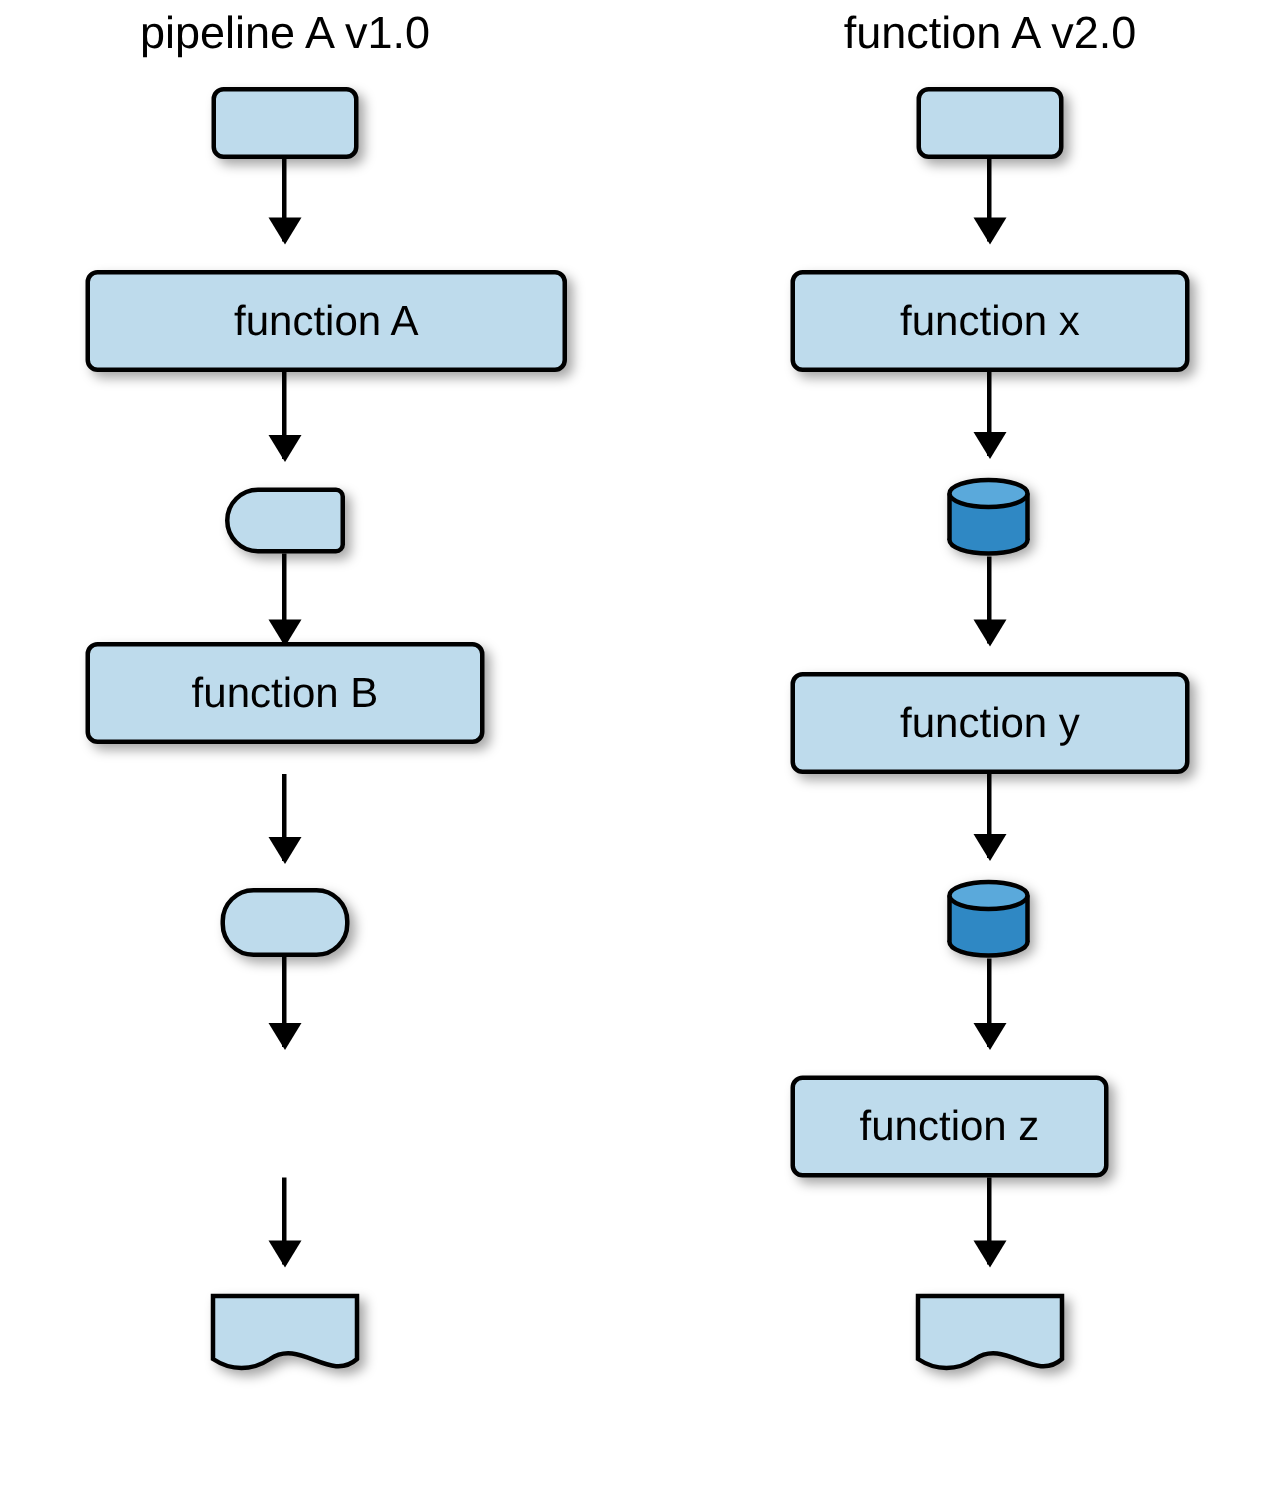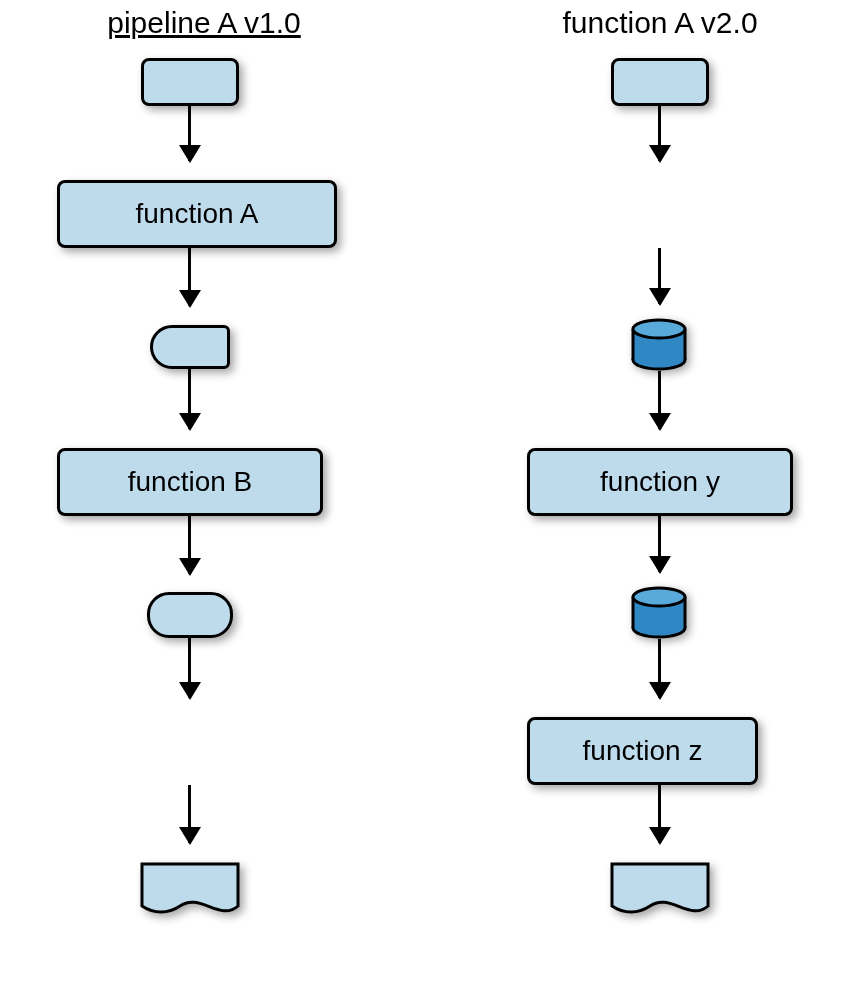--- a/index.html
+++ b/index.html
@@ -83,37 +83,37 @@
   .cylinder {
     position: absolute;
     filter: drop-shadow(3px 3px 4px rgba(0,0,0,0.35));
   }
 </style>
 </head>
 <body>
 
 <div class="canvas">
 
-  <div class="title" style="left:79px; top:6px;text-decoration:underline;">pipeline A v1.0</div>
+  <div class="title" style="left:65px; top:6px;">pipeline A v1.0</div>
 
   <div class="node-small" style="left:141px; top:58px; width:98px; height:48px;"></div>
 
   <div class="arrow" style="left:188px; top:106px; height:55px;"></div>
 
-  <div class="node-rect" style="left:57px; top:180px; width:280px; height:68px;">
+  <div class="node-rect" style="left:57px; top:180px; width:321px; height:68px;">
     <span>function A</span>
   </div>
 
   <div class="arrow" style="left:188px; top:248px; height:58px;"></div>
 
   <div class="node-pill-left" style="left:150px; top:325px; width:80px; height:44px;"></div>
 
   <div class="arrow" style="left:188px; top:369px; height:60px;"></div>
 
-  <div class="node-rect" style="left:57px; top:448px; width:266px; height:68px;">
+  <div class="node-rect" style="left:57px; top:428px; width:266px; height:68px;">
     <span>function B</span>
   </div>
 
   <div class="arrow" style="left:188px; top:516px; height:58px;"></div>
 
   <div class="node-pill" style="left:147px; top:592px; width:86px; height:46px;"></div>
 
   <div class="arrow" style="left:188px; top:638px; height:60px;"></div>
 
 
@@ -122,20 +122,23 @@
   <svg class="doc-svg" style="left:140px; top:862px;" width="100" height="58">
     <path d="M2 2 H98 V44 C80 60 60 30 40 44 C28 52 14 52 2 44 Z" fill="#bedbec" stroke="#000" stroke-width="3"></path>
   </svg>
 
   <div class="title" style="left:535px; top:6px;">function A v2.0</div>
 
   <div class="node-small" style="left:611px; top:58px; width:98px; height:48px;"></div>
 
   <div class="arrow" style="left:658px; top:106px; height:55px;"></div>
 
+  <div class="node-rect" style="left:527px; top:180px; width:266px; height:68px;">
+    <span>function x</span>
+  </div>
 
   <div class="arrow" style="left:658px; top:248px; height:56px;"></div>
 
   <svg class="cylinder" style="left:630px; top:318px;" width="58" height="54">
     <ellipse cx="29" cy="42" rx="26" ry="9" fill="#2f88c4" stroke="#000" stroke-width="3"></ellipse>
     <rect x="3" y="11" width="52" height="31" fill="#2f88c4" stroke="none"></rect>
     <line x1="3" y1="11" x2="3" y2="42" stroke="#000" stroke-width="3"></line>
     <line x1="55" y1="11" x2="55" y2="42" stroke="#000" stroke-width="3"></line>
     <ellipse cx="29" cy="11" rx="26" ry="9" fill="#5aa9db" stroke="#000" stroke-width="3"></ellipse>
   </svg>
@@ -151,21 +154,21 @@
   <svg class="cylinder" style="left:630px; top:586px;" width="58" height="54">
     <ellipse cx="29" cy="42" rx="26" ry="9" fill="#2f88c4" stroke="#000" stroke-width="3"></ellipse>
     <rect x="3" y="11" width="52" height="31" fill="#2f88c4" stroke="none"></rect>
     <line x1="3" y1="11" x2="3" y2="42" stroke="#000" stroke-width="3"></line>
     <line x1="55" y1="11" x2="55" y2="42" stroke="#000" stroke-width="3"></line>
     <ellipse cx="29" cy="11" rx="26" ry="9" fill="#5aa9db" stroke="#000" stroke-width="3"></ellipse>
   </svg>
 
   <div class="arrow" style="left:658px; top:639px; height:59px;"></div>
 
-  <div class="node-rect" style="left:527px; top:717px; width:231px; height:68px;">
+  <div class="node-rect" style="left:527px; top:717px; width:212px; height:68px;">
     <span>function z</span>
   </div>
 
   <div class="arrow" style="left:658px; top:785px; height:58px;"></div>
 
   <svg class="doc-svg" style="left:610px; top:862px;" width="100" height="58">
     <path d="M2 2 H98 V44 C80 60 60 30 40 44 C28 52 14 52 2 44 Z" fill="#bedbec" stroke="#000" stroke-width="3"></path>
   </svg>
 
 </div>

